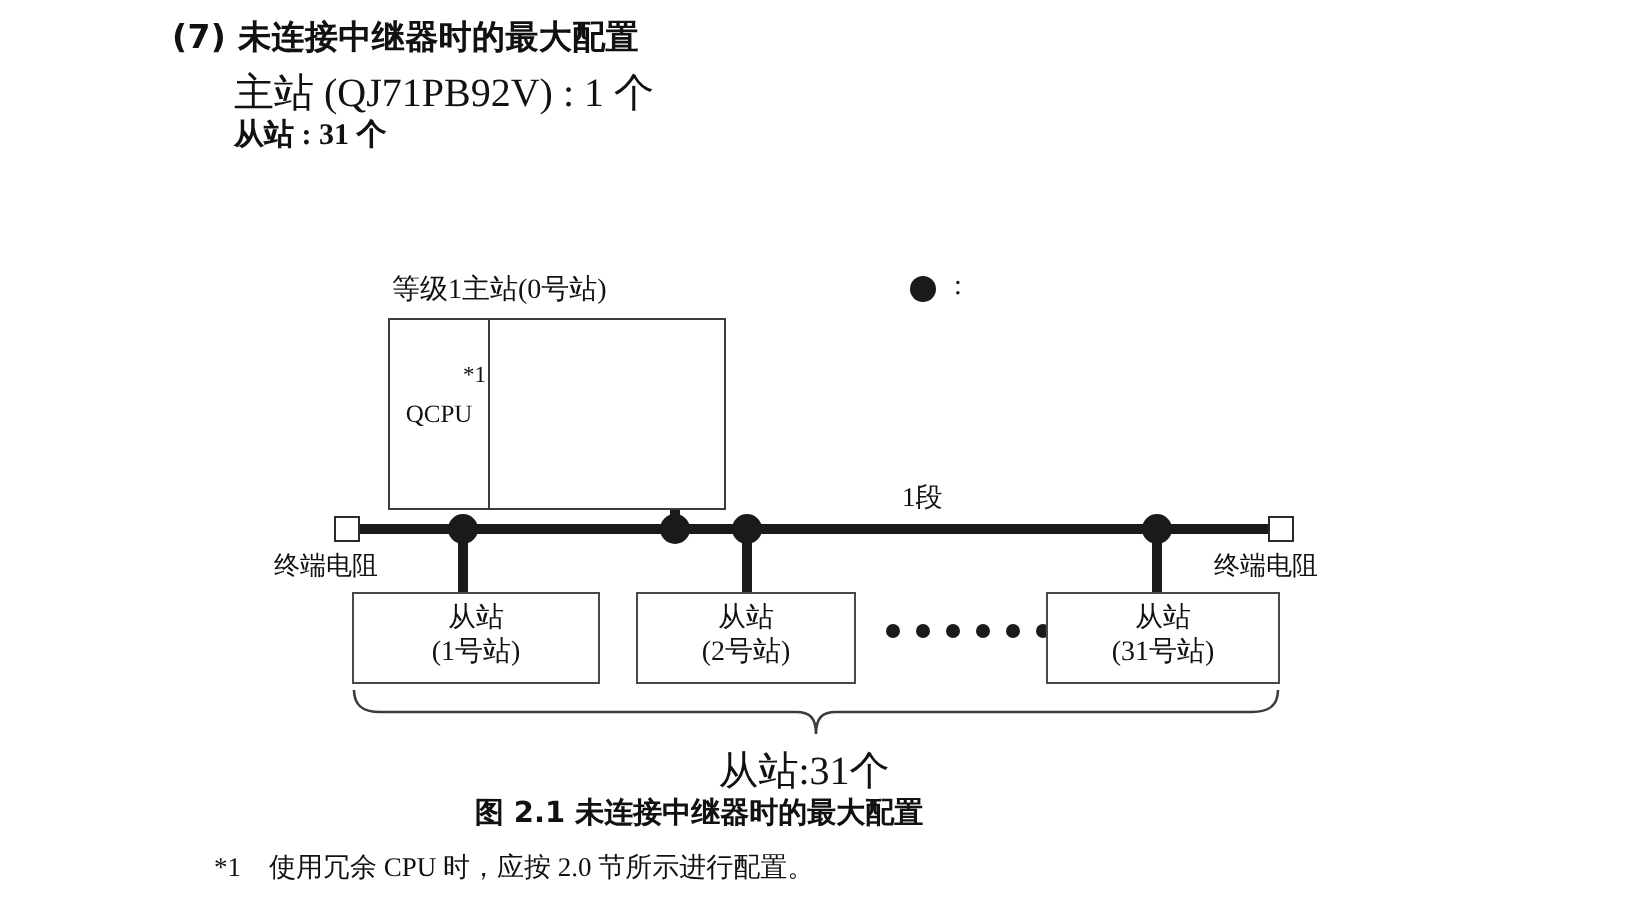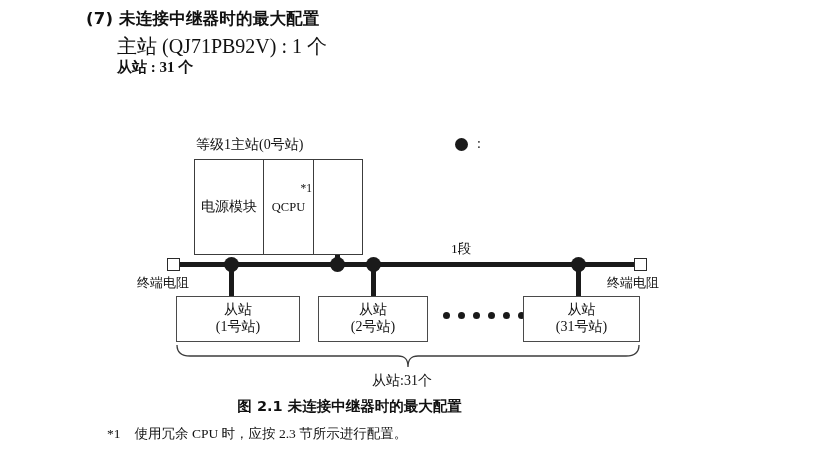--- a/index.html
+++ b/index.html
@@ -129,21 +129,21 @@
   #ellipsis span {
     width: 7px; height: 7px; border-radius: 50%;
     background: #1a1a1a; display: inline-block;
   }
 
   
   #brace { left: 176px; top: 345px; }
   #brace-label {
     left: 0; top: 372px; width: 744px;
     text-align: center;
-    font-size: 14px;
+    font-size: 20px;
   }
   #brace-label span { position: relative; left: 30px; }
 
   
   #figure-caption {
     left: 0; top: 397px; width: 655px;
     text-align: center;
     font-family: "DejaVu Sans", "Liberation Sans", sans-serif;
     font-weight: bold;
     font-size: 14.5px;
@@ -163,23 +163,20 @@
 <div class="abs" id="heading-line-slave">从站 : 31 个</div>
 
 <div class="abs" id="legend">
   <span class="dot"></span>
   <span class="colon">:</span>
 </div>
 
 <div class="abs" id="master-caption">等级1主站(0号站)</div>
 
 <div class="abs" id="master-unit">
-  <div class="cell" id="cell-power">
-    <span class="cell-label">电源模块</span>
-  </div>
   <div class="cell" id="cell-cpu">
     <span class="cell-label-sm">QCPU</span>
     <span id="cpu-footnote-mark">*1</span>
   </div>
 </div>
 
 <div class="abs drop-line" style="left:335px; top:255px; height:10px;"></div>
 
 <div class="abs" id="bus-line"></div>
 <div class="abs" id="segment-label">1段</div>
@@ -230,14 +227,14 @@
   </svg>
 </div>
 <div class="abs" id="brace-label">
   <span>从站:31个</span>
 </div>
 
 <div class="abs" id="figure-caption">
   <span>图 2.1 未连接中继器时的最大配置</span>
 </div>
 <div class="abs" id="footnote">
-  <span class="mark">*1</span><span>使用冗余 CPU 时，应按 2.3 节所示进行配置。</span>
+  <span class="mark">*1</span><span>使用冗余 CPU 时，应按 2.0 节所示进行配置。</span>
 </div>
 
 </body></html>

